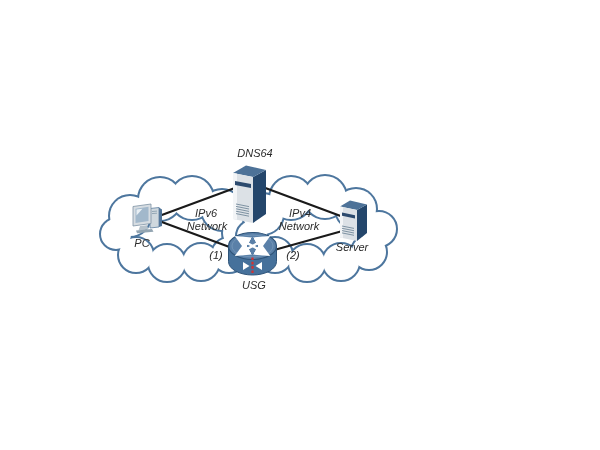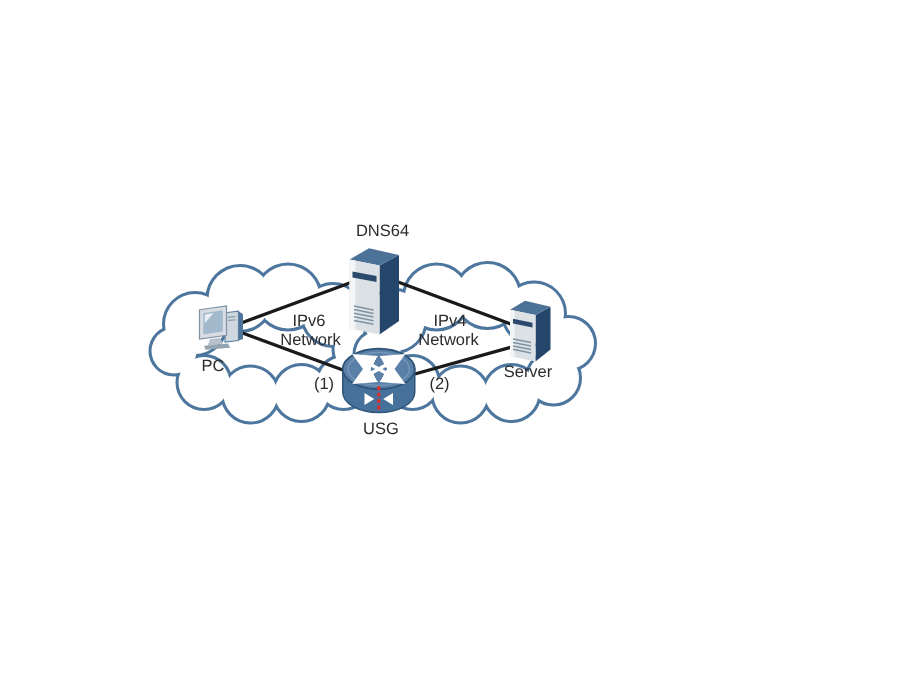--- a/index.html
+++ b/index.html
@@ -1,20 +1,20 @@
 <!DOCTYPE html>
 <html><head>
 <meta charset="utf-8">
 <style>
   html,body{margin:0;padding:0;}
   body{
     width:600px;height:450px;background:#ffffff;position:relative;overflow:hidden;
     font-family:"Liberation Sans",sans-serif;
   }
-  .canvas{position:absolute;left:0;top:0;width:505px;height:450px;}
+  .canvas{position:absolute;left:0;top:0;width:505px;height:450px;font-style:italic;}
   svg .lbl{
     font-family:"Liberation Sans",sans-serif;
     font-size:11px;fill:#2b2b2b;text-anchor:middle;
   }
   .cloud-stroke circle{fill:none;stroke-width:4;}
   .cloud-fill circle{fill:#ffffff;stroke:none;}
   .net-links line{stroke-width:2.2;stroke-linecap:round;}
   .vents line{stroke:#7f93a3;stroke-width:1;}
 </style>
 </head>

